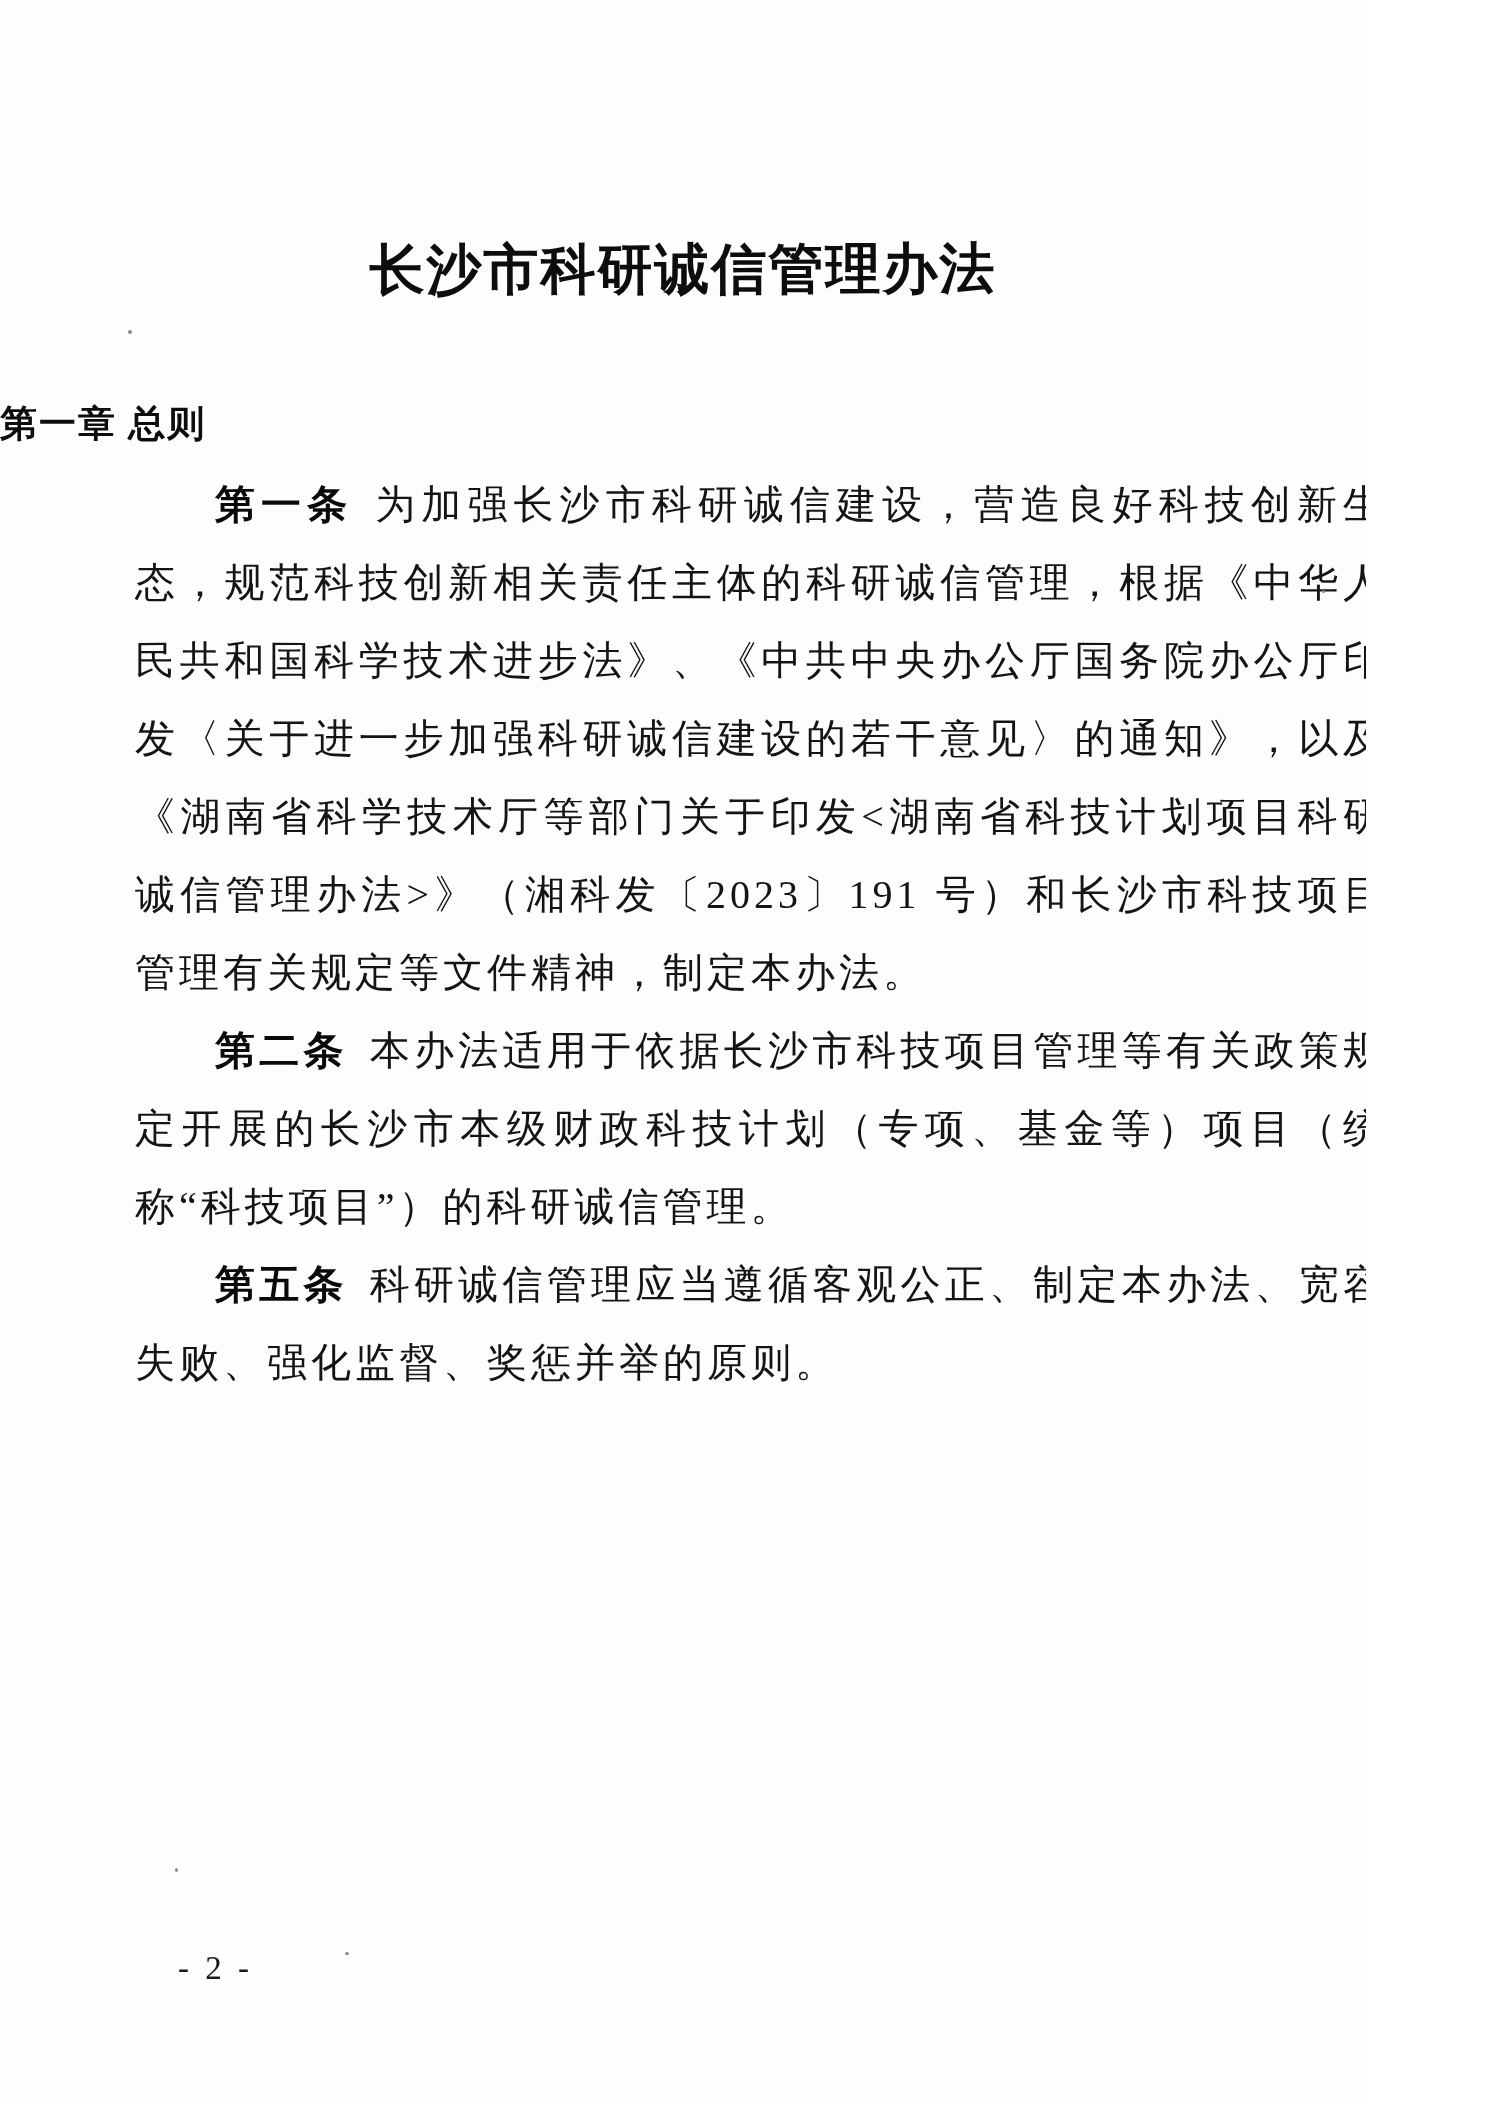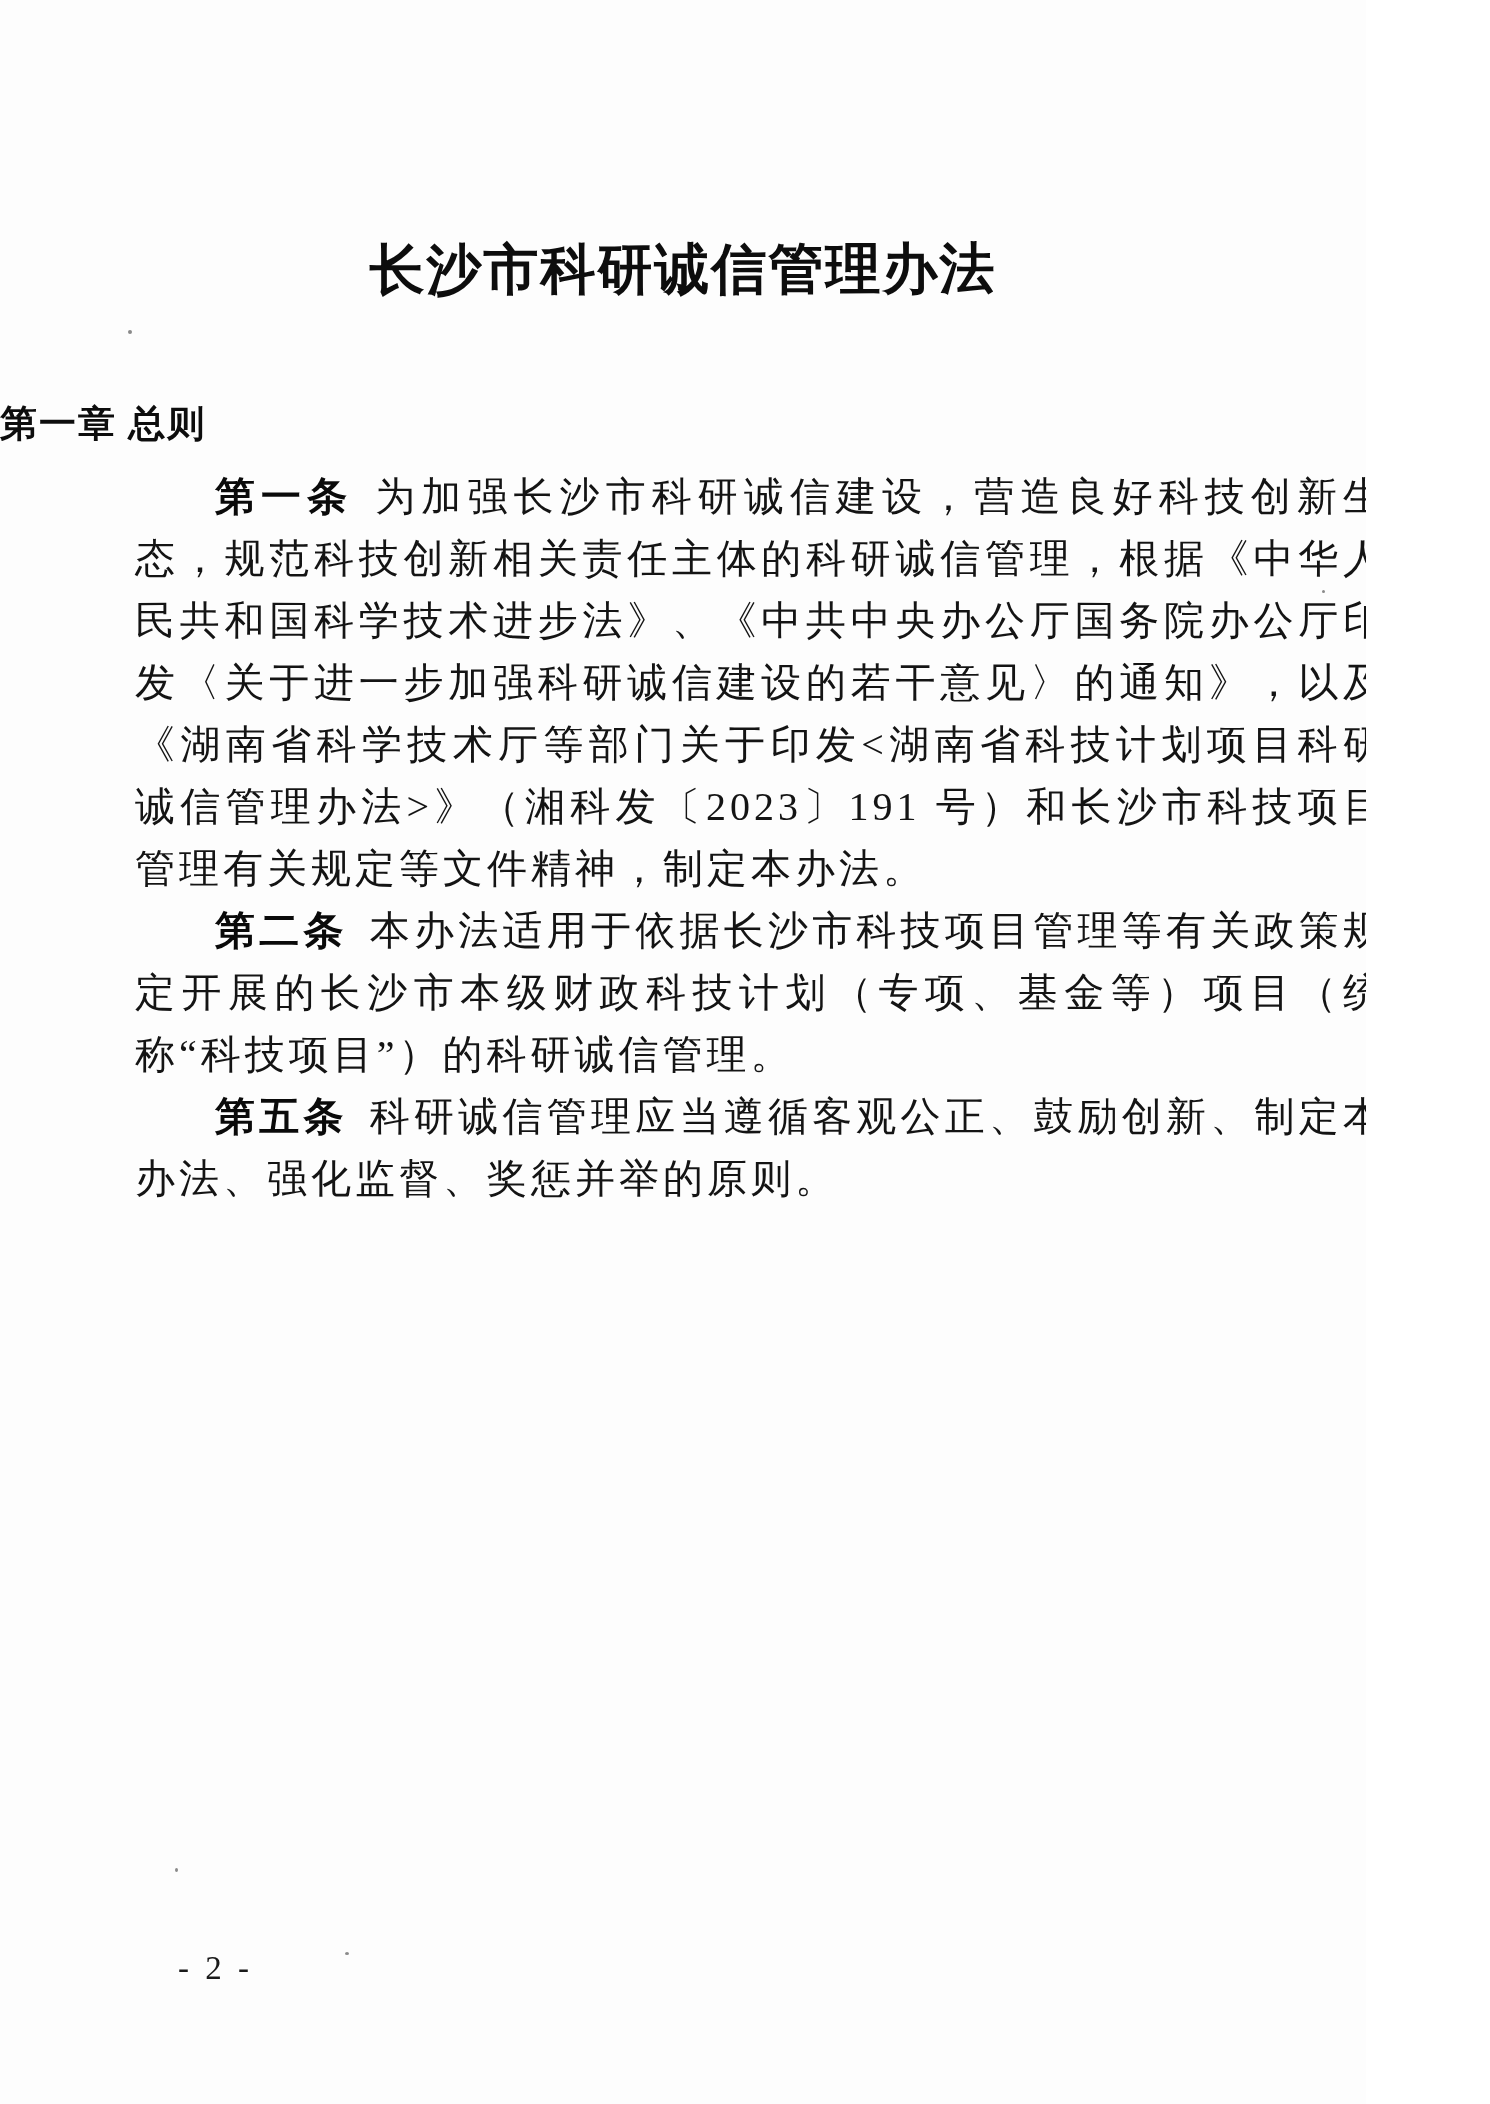--- a/index.html
+++ b/index.html
@@ -33,21 +33,21 @@
     font-weight: 700;
     letter-spacing: 2px;
     color: #0d0d0d;
   }
   .doc-body {
     position: absolute;
     left: 135px;
     top: 466px;
     width: 1252px;
     font-size: 40px;
-    line-height: 62px;
+    line-height: 78px;
     letter-spacing: 4px;
     text-align: justify;
     color: #141414;
   }
   .para {
     text-indent: 2em;
     margin: 0;
   }
   .para .article-label {
     font-weight: 700;
@@ -87,21 +87,21 @@
       <b class="article-label">第一条</b><span>为加强长沙市科研诚信建设，营造良好科技创新生态，规范科技创新相关责任主体的科研诚信管理，根据《中华人民共和国科学技术进步法》、《中共中央办公厅国务院办公厅印发〈关于进一步加强科研诚信建设的若干意见〉的通知》，以及《湖南省科学技术厅等部门关于印发&lt;湖南省科技计划项目科研诚信管理办法&gt;》（湘科发〔2023〕191 号）和长沙市科技项目管理有关规定等文件精神，制定本办法。</span>
     </p>
 
     <p class="para">
       <b class="article-label">第二条</b><span>本办法适用于依据长沙市科技项目管理等有关政策规定开展的长沙市本级财政科技计划（专项、基金等）项目（统称“科技项目”）的科研诚信管理。</span>
     </p>
 
 
 
     <p class="para">
-      <b class="article-label">第五条</b><span>科研诚信管理应当遵循客观公正、鼓励创新、制定本办法、强化监督、奖惩并举的原则。</span>
+      <b class="article-label">第五条</b><span>科研诚信管理应当遵循客观公正、制定本办法、宽容失败、强化监督、奖惩并举的原则。</span>
     </p>
 
   </div>
 
   <div class="page-number">- 2 -</div>
 
   <div class="speck s1"></div>
   <div class="speck s2"></div>
   <div class="speck s3"></div>
   <div class="speck s4"></div>

